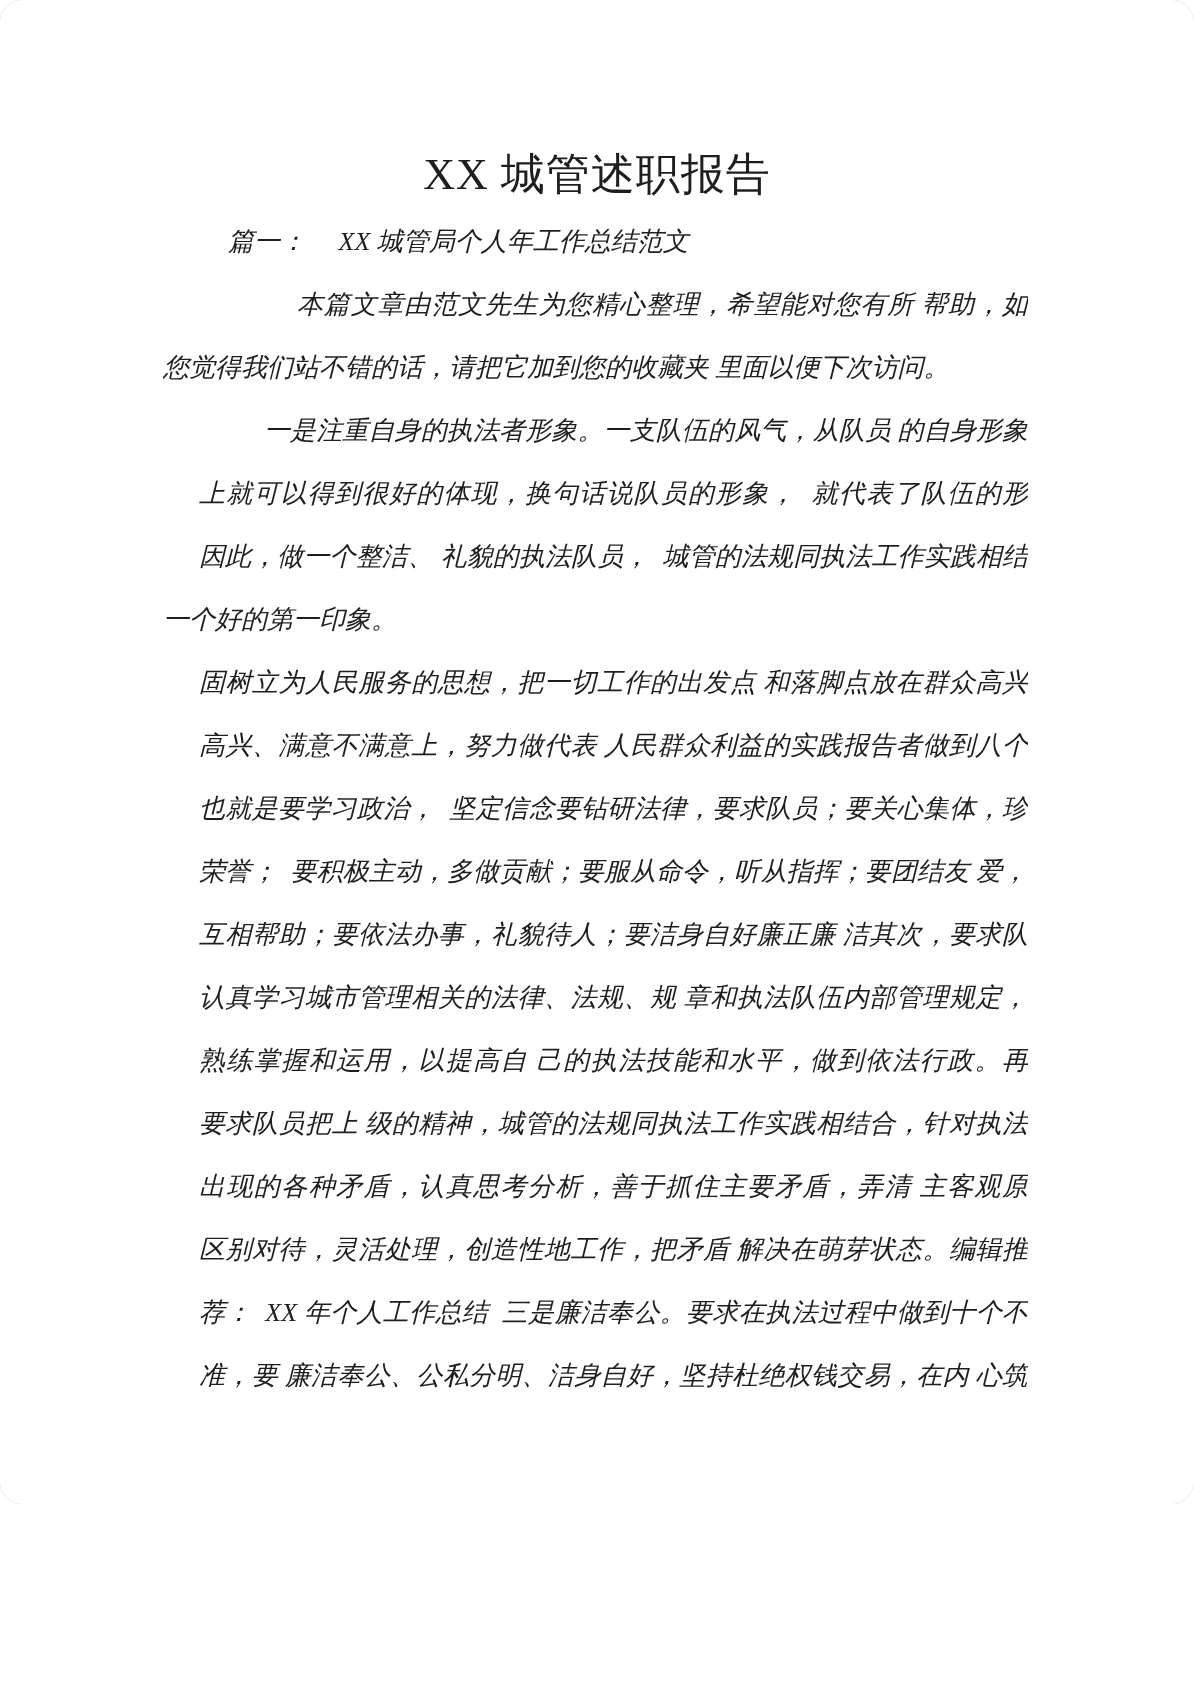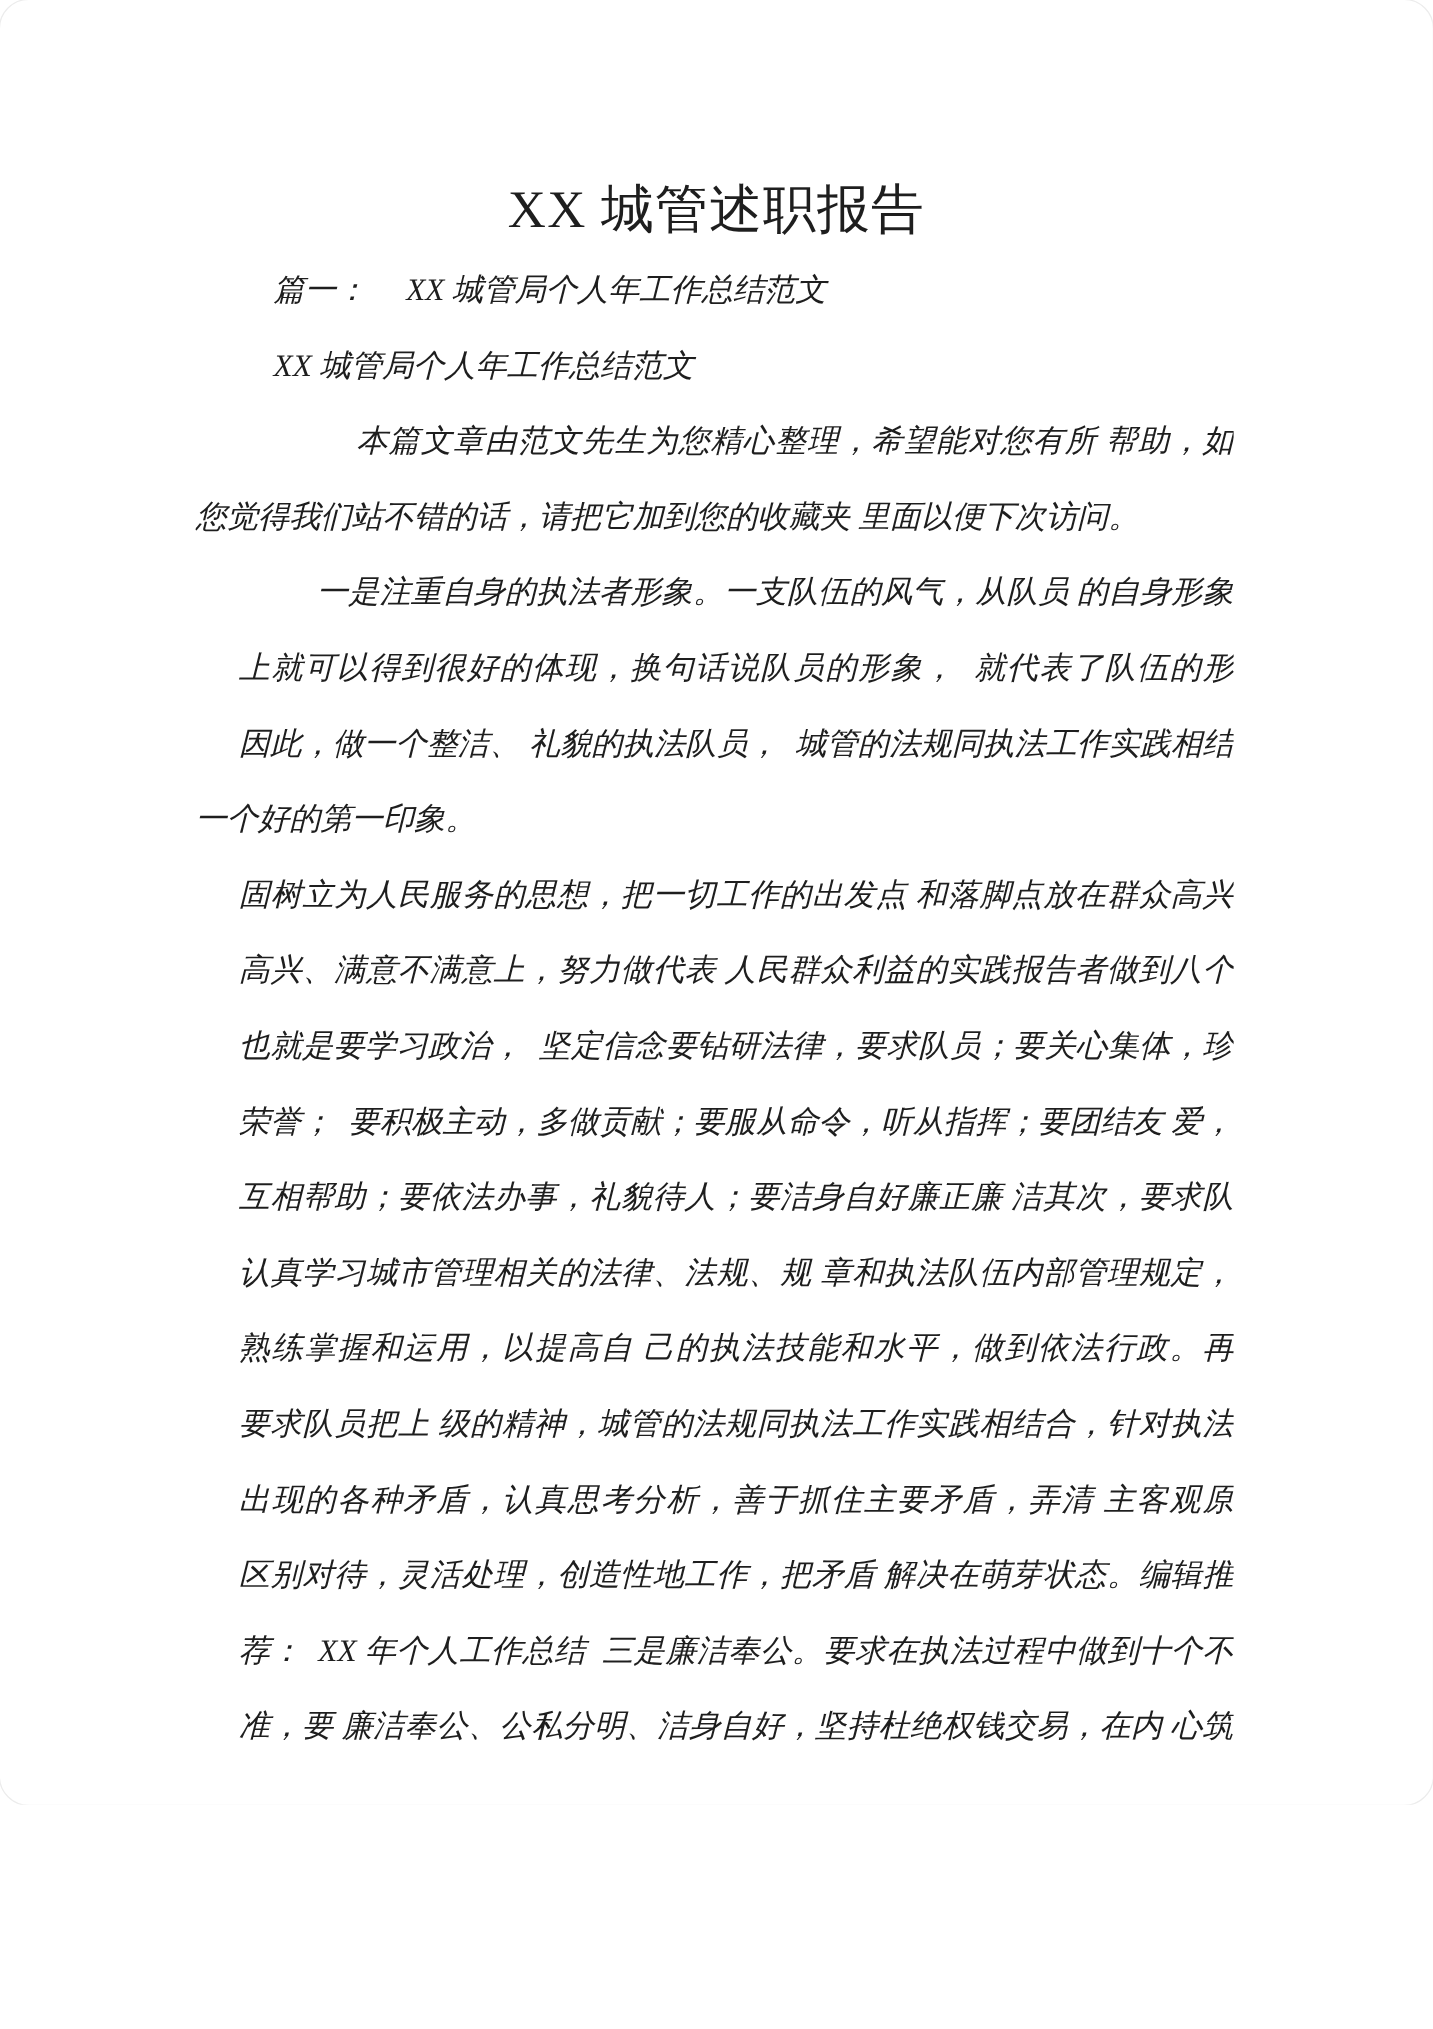--- a/index.html
+++ b/index.html
@@ -48,21 +48,20 @@
   .i2 { text-indent: 65px; }
   .i3 { text-indent: 98px; }
 </style>
 </head>
 <body>
 
 <div class="page">
   <div class="doc-title">XX 城管述职报告</div>
   <div class="body-lines">
     <div class="ln i2">篇一：　 XX 城管局个人年工作总结范文</div>
-    <div class="ln i2">XX 城管局个人年工作总结范文</div>
     <div class="ln i3 j">本篇文章由范文先生为您精心整理，希望能对您有所 帮助，如果</div>
     <div class="ln">您觉得我们站不错的话，请把它加到您的收藏夹 里面以便下次访问。</div>
     <div class="ln i2 j">一是注重自身的执法者形象。一支队伍的风气，从队员 的自身形象</div>
     <div class="ln j">上就可以得到很好的体现，换句话说队员的形象，  就代表了队伍的形象，</div>
     <div class="ln j">因此，做一个整洁、 礼貌的执法队员，  城管的法规同执法工作实践相结合</div>
     <div class="ln">一个好的第一印象。</div>
     <div class="ln j">固树立为人民服务的思想，把一切工作的出发点 和落脚点放在群众高兴不</div>
     <div class="ln j">高兴、满意不满意上，努力做代表 人民群众利益的实践报告者做到八个要</div>
     <div class="ln j">也就是要学习政治，  坚定信念要钻研法律，要求队员；要关心集体，珍惜</div>
     <div class="ln j">荣誉；  要积极主动，多做贡献；要服从命令，听从指挥；要团结友 爱，</div>

